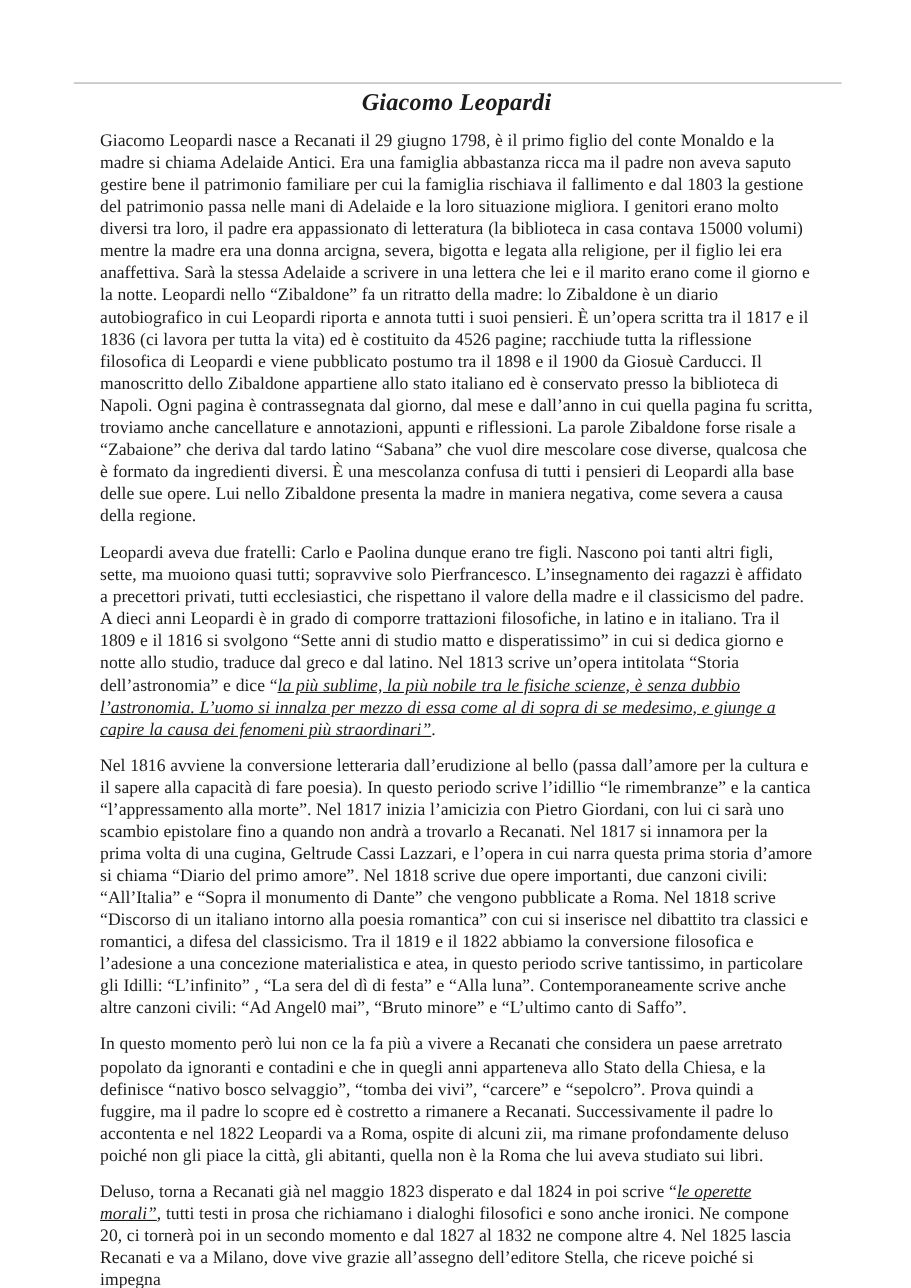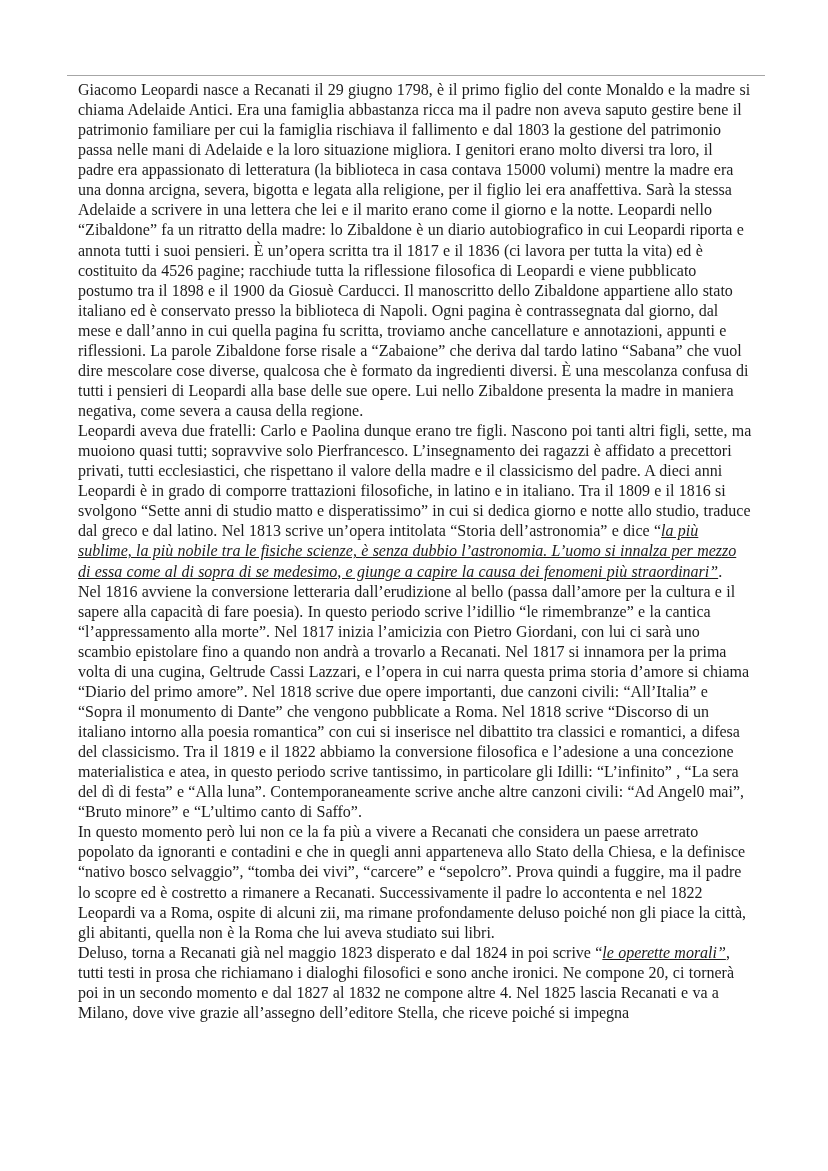--- a/index.html
+++ b/index.html
@@ -36,34 +36,35 @@
   .doc-title {
     font-size: 22px;
     font-weight: bold;
     font-style: italic;
     text-align: center;
     margin: 0 0 5px 0;
     line-height: 26px;
     letter-spacing: 0.2px;
   }
   .doc-body p.para {
-    margin: 0;
+    margin: 13px;
     font-size: 16px;
     line-height: 20.06px;
     text-align: left;
     word-spacing: 0.3px;
   }
   .doc-body .i { font-style: italic; text-decoration: underline; }
 </style>
 </head>
 <body>
 
 <div class="page">
   <hr class="top-rule">
   <div class="content">
+    <h1 class="doc-title">Giacomo Leopardi</h1>
     <div class="doc-body">
         <p class="para"><span>Giacomo Leopardi nasce a Recanati il 29 giugno 1798, è il primo figlio del conte Monaldo e la madre si chiama Adelaide Antici. Era una famiglia abbastanza ricca ma il padre non aveva saputo gestire bene il patrimonio familiare per cui la famiglia rischiava il fallimento e dal 1803 la gestione del patrimonio passa nelle mani di Adelaide e la loro situazione migliora. I genitori erano molto diversi tra loro, il padre era appassionato di letteratura (la biblioteca in casa contava 15000 volumi) mentre la madre era una donna arcigna, severa, bigotta e legata alla religione, per il figlio lei era anaffettiva. Sarà la stessa Adelaide a scrivere in una lettera che lei e il marito erano come il giorno e la notte. Leopardi nello “Zibaldone” fa un ritratto della madre: lo Zibaldone è un diario autobiografico in cui Leopardi riporta e annota tutti i suoi pensieri. È un’opera scritta tra il 1817 e il 1836 (ci lavora per tutta la vita) ed è costituito da 4526 pagine; racchiude tutta la riflessione filosofica di Leopardi e viene pubblicato postumo tra il 1898 e il 1900 da Giosuè Carducci. Il manoscritto dello Zibaldone appartiene allo stato italiano ed è conservato presso la biblioteca di Napoli. Ogni pagina è contrassegnata dal giorno, dal mese e dall’anno in cui quella pagina fu scritta, troviamo anche cancellature e annotazioni, appunti e riflessioni. La parole Zibaldone forse risale a “Zabaione” che deriva dal tardo latino “Sabana” che vuol dire mescolare cose diverse, qualcosa che è formato da ingredienti diversi. È una mescolanza confusa di tutti i pensieri di Leopardi alla base delle sue opere. Lui nello Zibaldone presenta la madre in maniera negativa, come severa a causa della regione.</span></p>
         <p class="para"><span>Leopardi aveva due fratelli: Carlo e Paolina dunque erano tre figli. Nascono poi tanti altri figli, sette, ma muoiono quasi tutti; sopravvive solo Pierfrancesco. L’insegnamento dei ragazzi è affidato a precettori privati, tutti ecclesiastici, che rispettano il valore della madre e il classicismo del padre. A dieci anni Leopardi è in grado di comporre trattazioni filosofiche, in latino e in italiano. Tra il 1809 e il 1816 si svolgono “Sette anni di studio matto e disperatissimo” in cui si dedica giorno e notte allo studio, traduce dal greco e dal latino. Nel 1813 scrive un’opera intitolata “Storia dell’astronomia” e dice “</span><span class="i">la più sublime, la più nobile tra le fisiche scienze, è senza dubbio l’astronomia. L’uomo si innalza per mezzo di essa come al di sopra di se medesimo, e giunge a capire la causa dei fenomeni più straordinari”</span><span>.</span></p>
         <p class="para"><span>Nel 1816 avviene la conversione letteraria dall’erudizione al bello (passa dall’amore per la cultura e il sapere alla capacità di fare poesia). In questo periodo scrive l’idillio “le rimembranze” e la cantica “l’appressamento alla morte”. Nel 1817 inizia l’amicizia con Pietro Giordani, con lui ci sarà uno scambio epistolare fino a quando non andrà a trovarlo a Recanati. Nel 1817 si innamora per la prima volta di una cugina, Geltrude Cassi Lazzari, e l’opera in cui narra questa prima storia d’amore si chiama “Diario del primo amore”. Nel 1818 scrive due opere importanti, due canzoni civili: “All’Italia” e “Sopra il monumento di Dante” che vengono pubblicate a Roma. Nel 1818 scrive “Discorso di un italiano intorno alla poesia romantica” con cui si inserisce nel dibattito tra classici e romantici, a difesa del classicismo. Tra il 1819 e il 1822 abbiamo la conversione filosofica e l’adesione a una concezione materialistica e atea, in questo periodo scrive tantissimo, in particolare gli Idilli: “L’infinito” , “La sera del dì di festa” e “Alla luna”. Contemporaneamente scrive anche altre canzoni civili: “Ad Angel0 mai”, “Bruto minore” e “L’ultimo canto di Saffo”.</span></p>
         <p class="para"><span>In questo momento però lui non ce la fa più a vivere a Recanati che considera un paese arretrato popolato da ignoranti e contadini e che in quegli anni apparteneva allo Stato della Chiesa, e la definisce “nativo bosco selvaggio”, “tomba dei vivi”, “carcere” e “sepolcro”. Prova quindi a fuggire, ma il padre lo scopre ed è costretto a rimanere a Recanati. Successivamente il padre lo accontenta e nel 1822 Leopardi va a Roma, ospite di alcuni zii, ma rimane profondamente deluso poiché non gli piace la città, gli abitanti, quella non è la Roma che lui aveva studiato sui libri.</span></p>
         <p class="para"><span>Deluso, torna a Recanati già nel maggio 1823 disperato e dal 1824 in poi scrive “</span><span class="i">le operette morali”</span><span>, tutti testi in prosa che richiamano i dialoghi filosofici e sono anche ironici. Ne compone 20, ci tornerà poi in un secondo momento e dal 1827 al 1832 ne compone altre 4. Nel 1825 lascia Recanati e va a Milano, dove vive grazie all’assegno dell’editore Stella, che riceve poiché si impegna</span></p>
       </div>
   </div>
 </div>
 

